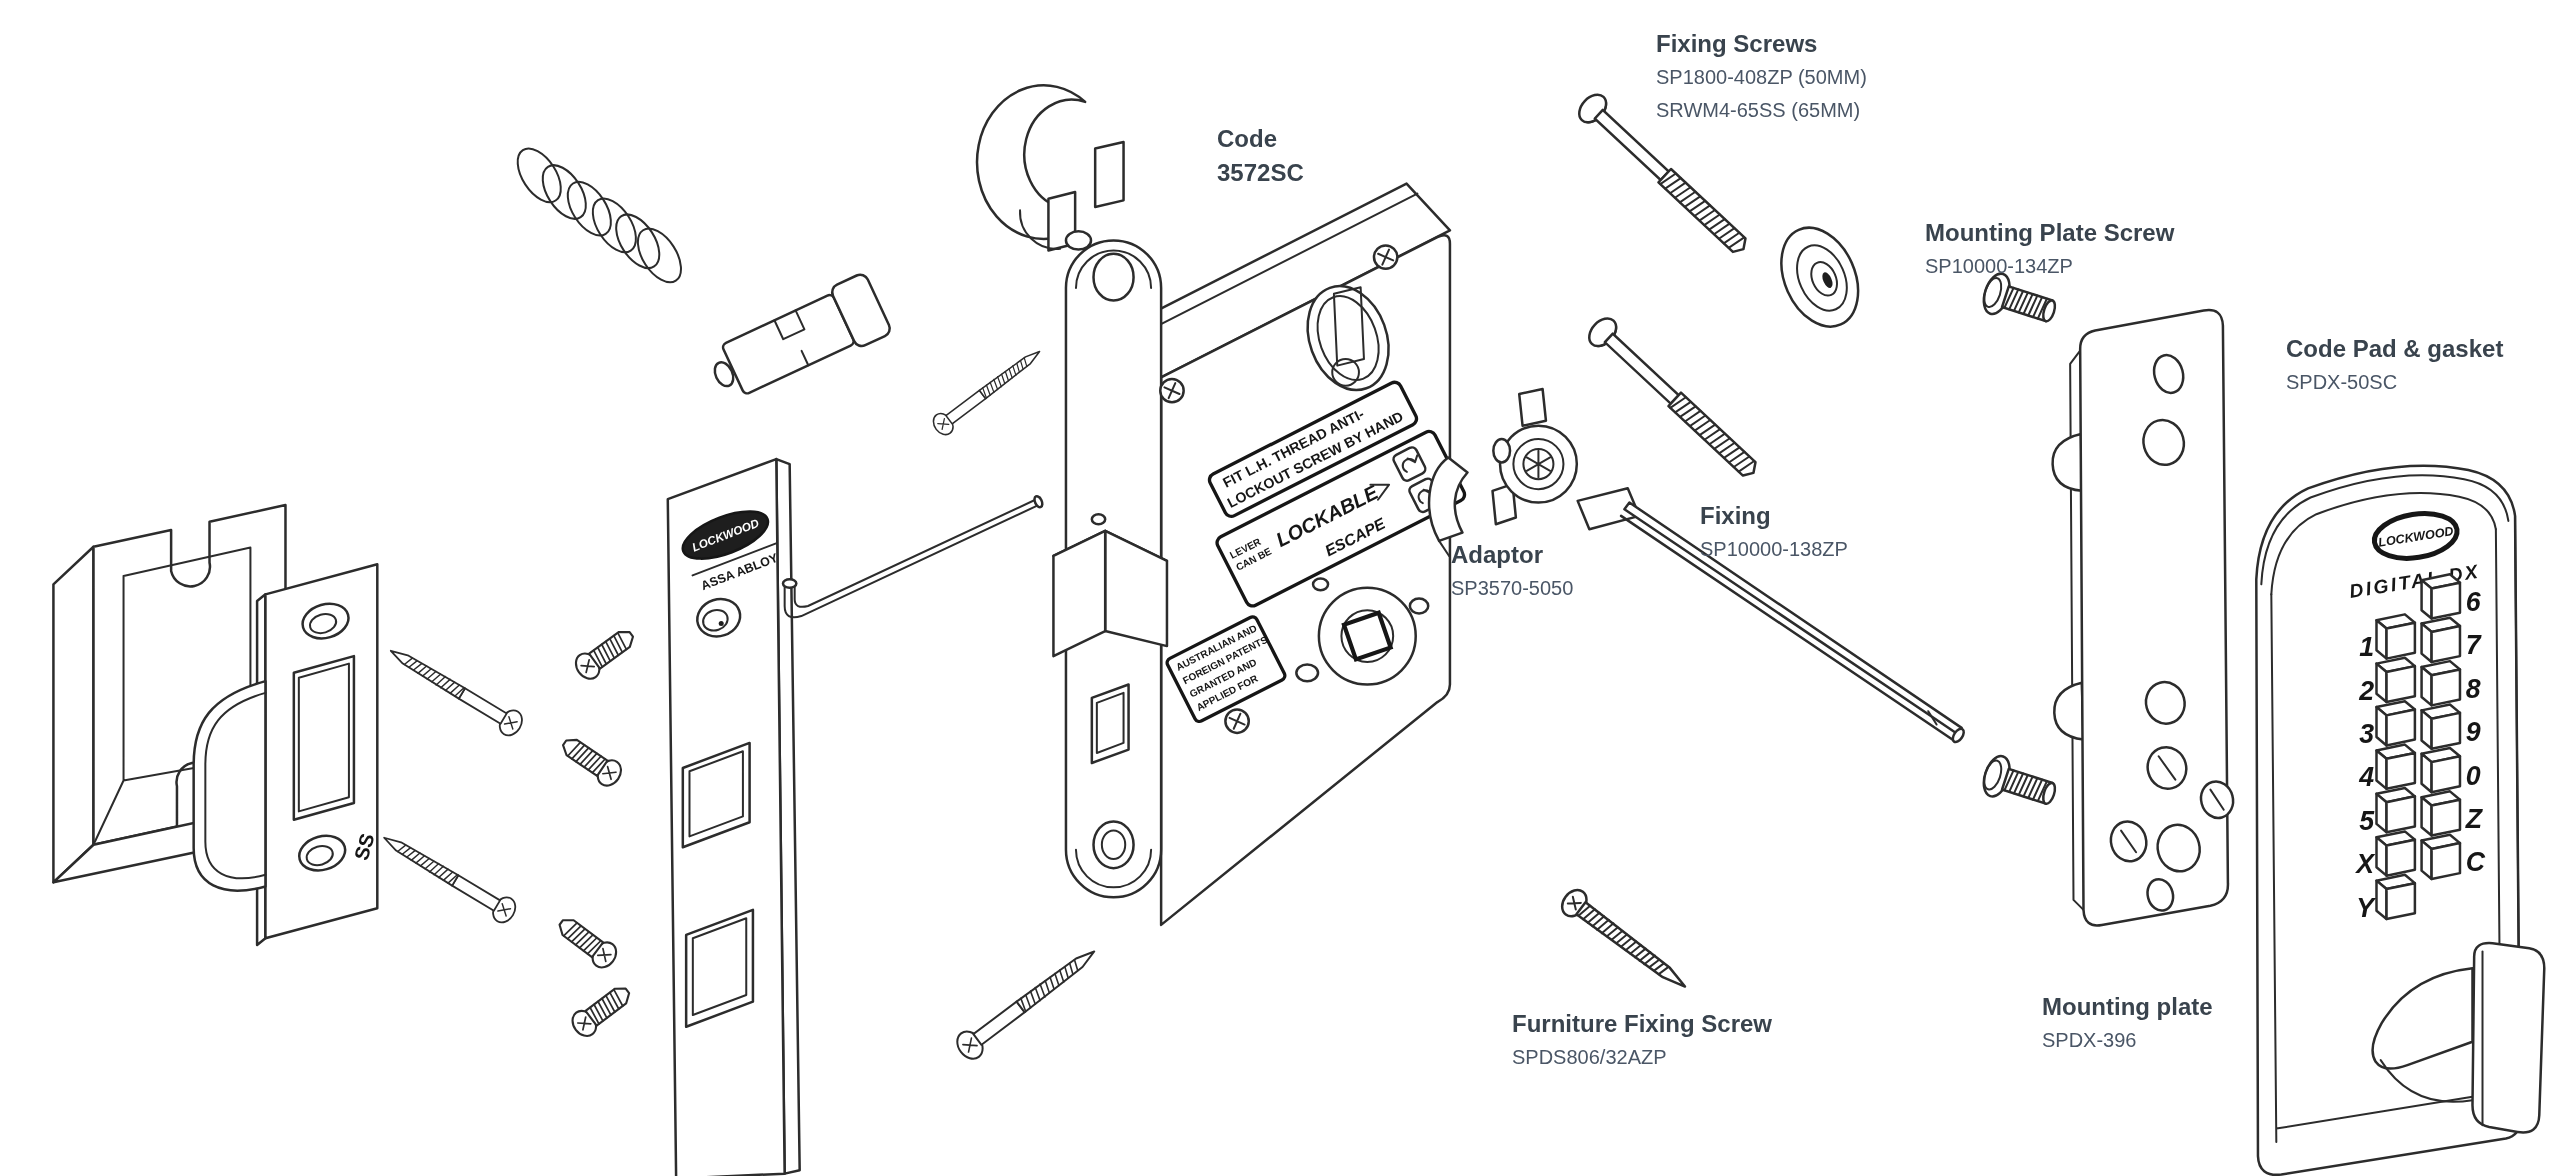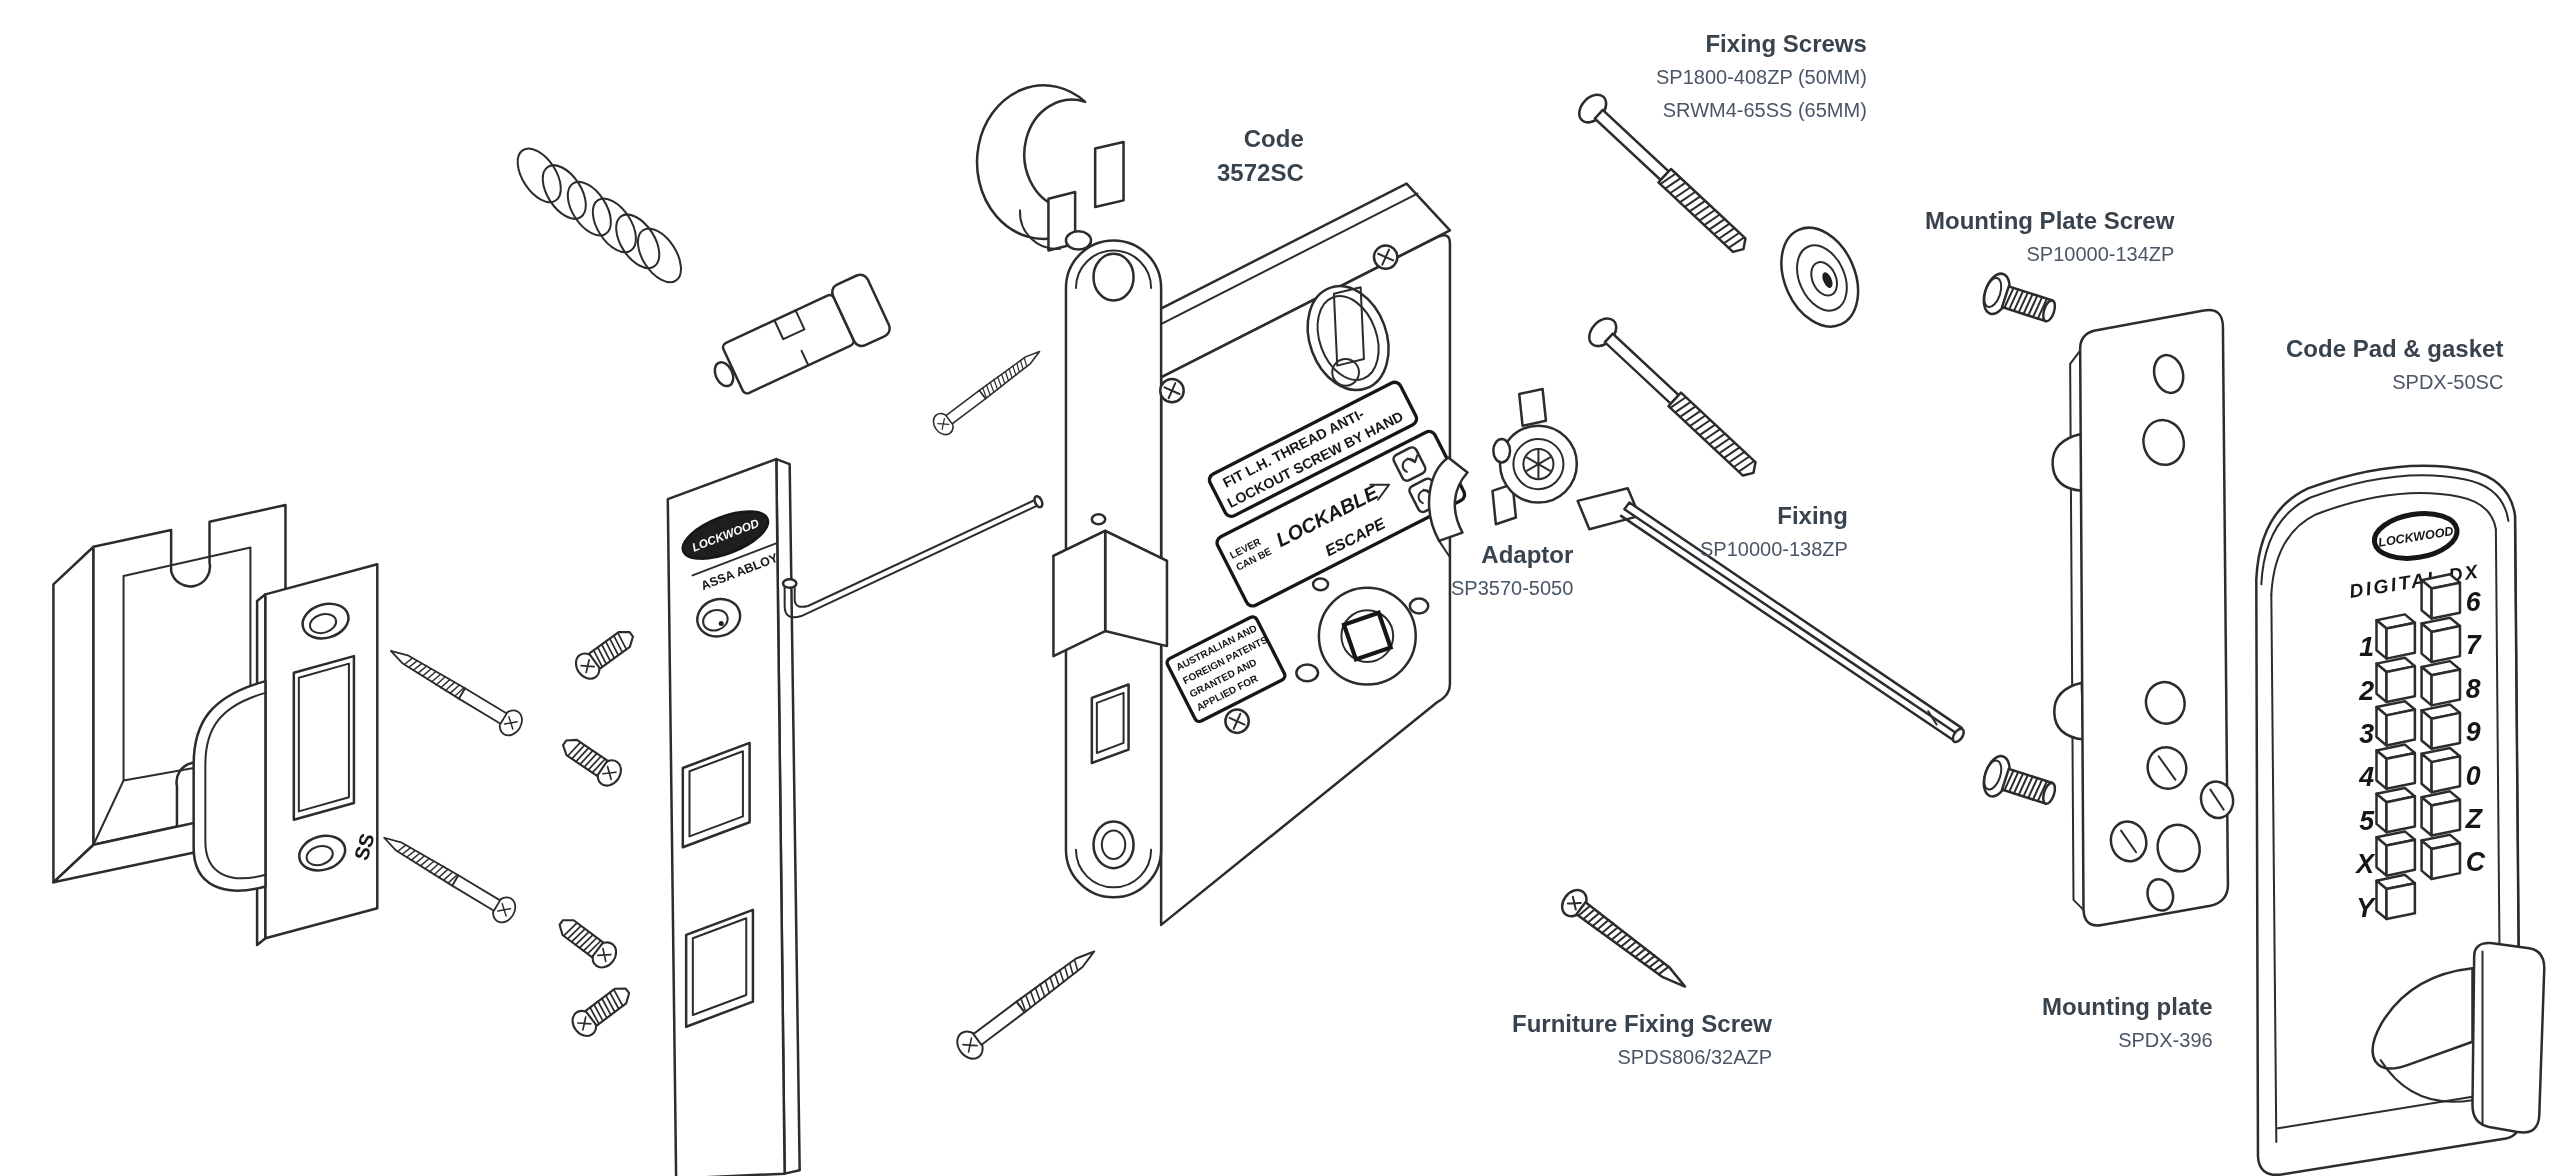--- a/index.html
+++ b/index.html
@@ -2,21 +2,21 @@
 <html style="--heading: #39434d; --code: #4a5666;font-size:13.4px"><head>
 <meta charset="utf-8">
 <style>
   html,body{margin:0;padding:0;background:#ffffff;}
   .canvas{position:relative;width:2576px;height:1177px;background:#fff;overflow:hidden;
           font-family:"Liberation Sans",sans-serif;}
   svg{position:absolute;left:0;top:0;}
   .ln{fill:#ffffff;stroke:#2c2c2c;stroke-width:3;stroke-linejoin:round;stroke-linecap:round;}
   .ln2{fill:none;stroke:#2c2c2c;stroke-width:2.4;stroke-linejoin:round;stroke-linecap:round;}
   .dk{fill:#1e1e1e;stroke:none;}
-  .lbl{position:absolute;white-space:nowrap;text-align:right;}
+  .lbl{position:absolute;white-space:nowrap;}
   .lbl .t{font-weight:bold;font-size:24px;line-height:34px;color:var(--heading,#39434d);}
   .lbl .c{font-weight:normal;font-size:20px;line-height:33px;color:var(--code,#4a5666);}
   .svgb{font-family:"Liberation Sans",sans-serif;font-weight:bold;fill:#161616;}
   .svgi{font-family:"Liberation Sans",sans-serif;font-weight:bold;font-style:italic;fill:#161616;}
 </style>
 </head>
 <body>
 
 <div class="canvas">
 
@@ -321,21 +321,21 @@
   <div class="t">Fixing Screws</div>
   <div class="c">SP1800-408ZP (50MM)</div>
   <div class="c">SRWM4-65SS (65MM)</div>
 </div>
 
 <div class="lbl" style="left:1217px;top:122px">
   <div class="t">Code</div>
   <div class="t">3572SC</div>
 </div>
 
-<div class="lbl" style="left:1925px;top:204px">
+<div class="lbl" style="left:1925px;top:216px">
   <div class="t">Mounting Plate Screw</div>
   <div class="c">SP10000-134ZP</div>
 </div>
 
 
 <div class="lbl" style="left:2286px;top:332px">
   <div class="t">Code Pad &amp; gasket</div>
   <div class="c">SPDX-50SC</div>
 </div>
 

